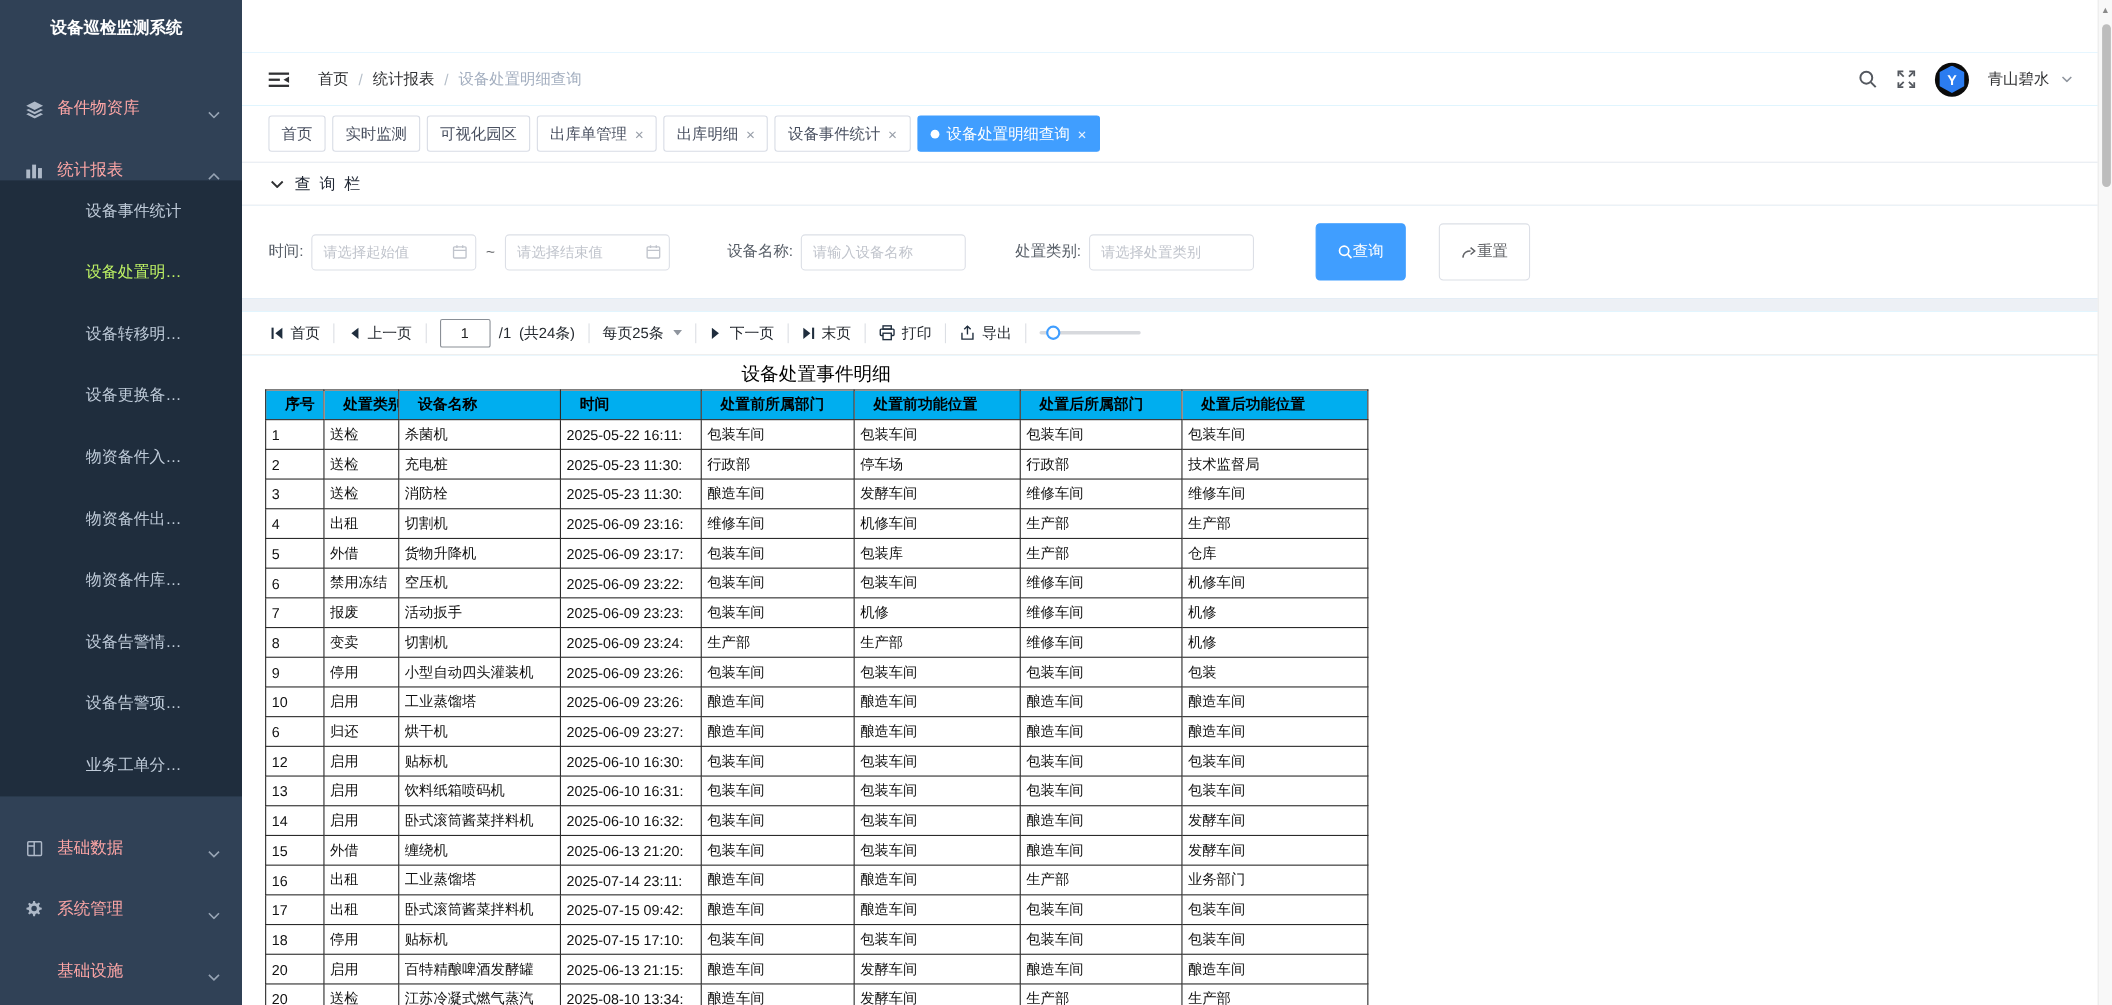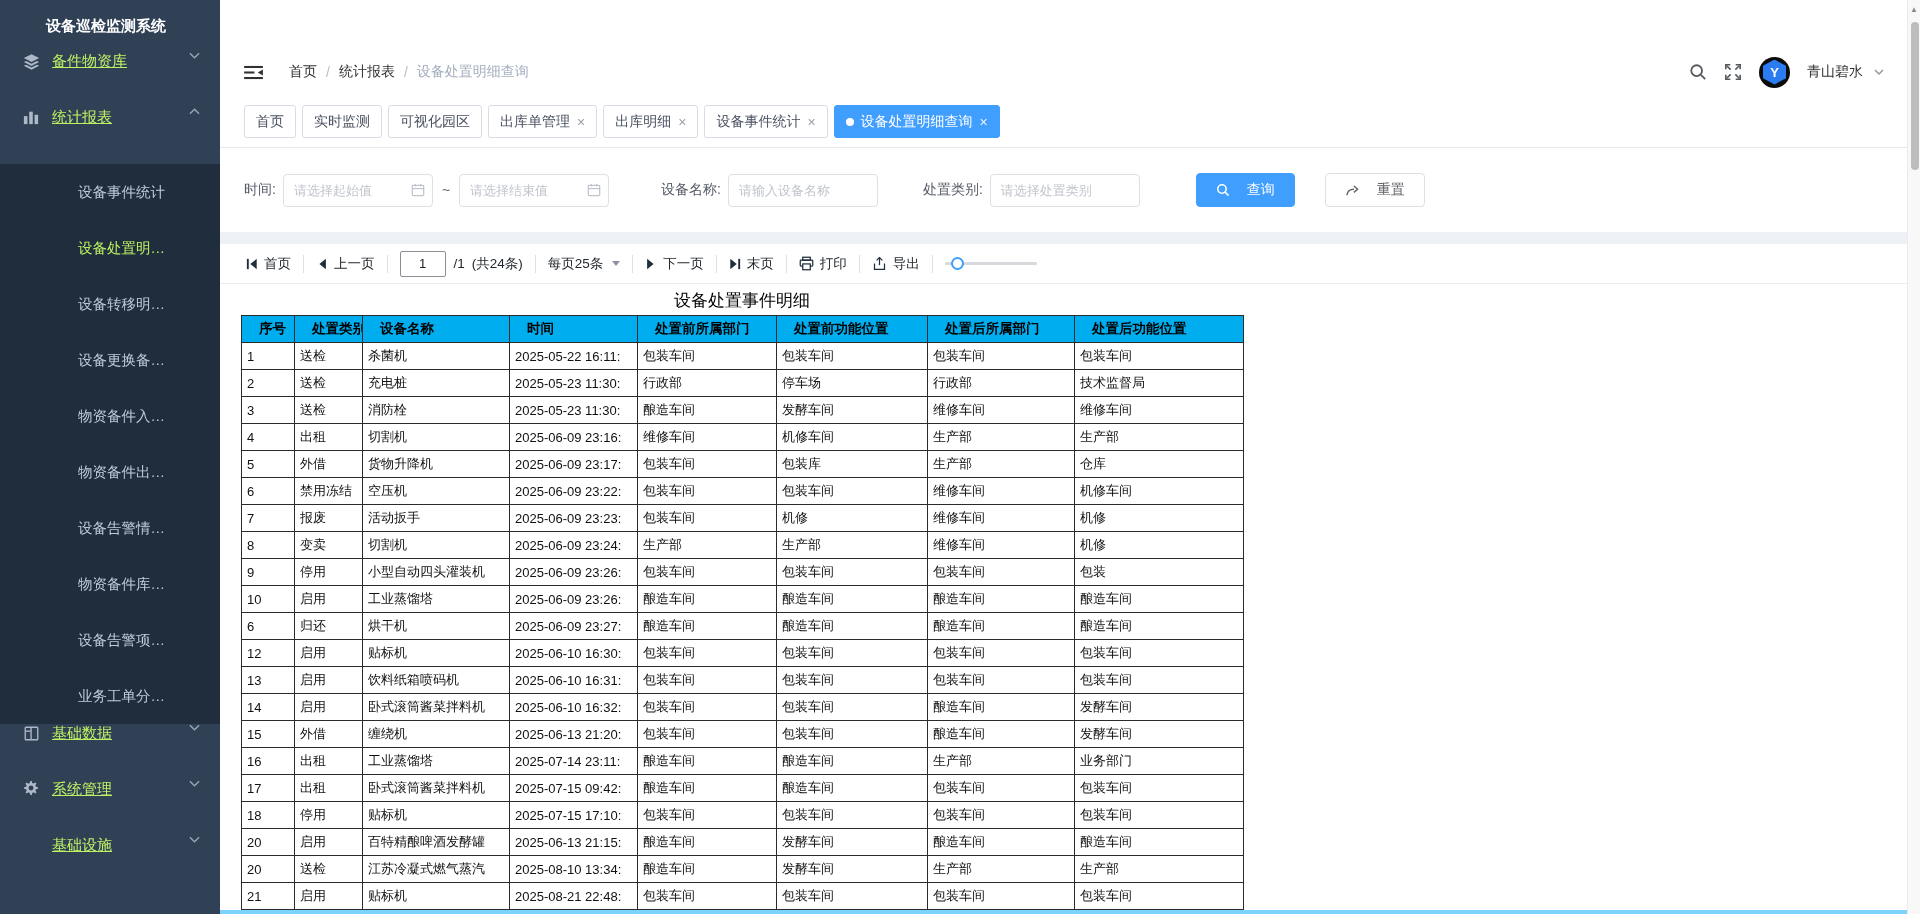--- a/index.html
+++ b/index.html
@@ -2,21 +2,21 @@
 <html><head>
 <meta charset="utf-8">
 <style>
 * { box-sizing: border-box; margin: 0; padding: 0; }
 html,body { width:1920px; height:914px; overflow:hidden; font-family:"Liberation Sans","DejaVu Sans",sans-serif; background:#fff; }
 .app { display:flex; width:1920px; height:914px; position:relative; }
 
 
 .sidebar { width:220px; height:100%; background:#304156; flex-shrink:0; overflow:hidden; }
 .logo { height:52px; line-height:52px; padding-left:46px; color:#ffffff; font-size:15px; font-weight:bold; white-space:nowrap; }
-.menu-item { height:56px; display:flex; align-items:flex-start; padding:0 20px 0 22px; color:#bef264; font-size:15px; cursor:pointer;text-decoration:underline; }
+.menu-item { height:56px; display:flex; align-items:flex-end; padding:0 20px 0 22px; color:#fca5a5; font-size:15px; cursor:pointer; }
 .mi-icon { width:18px; height:18px; margin-right:12px; display:flex; align-items:center; justify-content:center; color:#aeb9c8; flex-shrink:0; }
 .mi-icon.empty { visibility:hidden; }
 .mi-label { flex:1; white-space:nowrap; overflow:hidden; }
 .mi-chev { color:#97a4b4; display:flex; align-items:center; }
 .submenu { background:#1f2d3d; }
 .submenu-item { height:56px; line-height:56px; padding-left:78px; color:#bfcbd9; font-size:14.5px; white-space:nowrap; overflow:hidden; cursor:pointer; }
 .submenu-item.active { color:#bef264; }
 
 
 .main { flex:1; height:100%; position:relative; background:#7dd3fc; overflow:hidden;margin-top:48px; }
@@ -48,21 +48,21 @@
 .query-form { height:84px; display:flex; align-items:center; padding-left:24px; background:#fff; }
 .q-label { font-size:14px; color:#565d66; margin-right:7px; white-space:nowrap; }
 .q-input { position:relative; display:flex; align-items:center; }
 .q-input input { width:150px; height:33px; border:1px solid #dcdfe6; border-radius:4px; padding:0 28px 0 10px; font-size:13px; color:#333; outline:none; font-family:inherit; }
 .q-input input.no-icon { padding-right:10px; }
 .q-input input::placeholder { color:#c0c4cc; }
 .q-cal { position:absolute; right:8px; color:#c0c4cc; display:flex; }
 .q-tilde { color:#606266; margin:0 9px; font-size:14px; }
 .gap-lg { width:52px; flex-shrink:0; }
 .gap-md { width:45px; flex-shrink:0; }
-.btn { height:34px; display:flex; align-items:center; gap:17px; border-radius:4px; font-size:14px; cursor:pointer; padding:0 19px; white-space:nowrap; }
+.btn { height:52px; display:flex; align-items:center; gap:0; border-radius:4px; font-size:14px; cursor:pointer; padding:0 19px; white-space:nowrap; }
 .btn-primary { background:#409EFF; border:1px solid #409EFF; color:#fff; margin-left:56px; }
 .btn-plain { background:#fff; border:1px solid #dcdfe6; color:#606266; margin-left:30px; }
 
 
 .strip2 { height:12px; background:#edf0f5; }
 .toolbar { height:40px; display:flex; align-items:center; padding-left:26px; background:#fff; border-bottom:1px solid #ececec; font-size:13.5px; color:#24292f; }
 .tool-item { display:flex; align-items:center; gap:6px; cursor:pointer; white-space:nowrap; }
 .tool-sep { width:1px; height:18px; background:#dcdfe4; margin:0 12px; }
 .nav-ico { color:#1f2d3d; display:flex; align-items:center; }
 .page-input { width:46px; height:26px; border:1px solid #8a8f96; border-radius:2px; text-align:center; font-size:13px; color:#222; outline:none; margin-right:8px; font-family:inherit; }
@@ -124,22 +124,22 @@
             </svg>
           </span>
         </div>
         <div class="submenu">
           <div class="submenu-item">设备事件统计</div>
           <div class="submenu-item active">设备处置明…</div>
           <div class="submenu-item">设备转移明…</div>
           <div class="submenu-item">设备更换备…</div>
           <div class="submenu-item">物资备件入…</div>
           <div class="submenu-item">物资备件出…</div>
+          <div class="submenu-item">物资备件库…</div>
           <div class="submenu-item">设备告警情…</div>
-          <div class="submenu-item">物资备件库…</div>
           <div class="submenu-item">设备告警项…</div>
           <div class="submenu-item">业务工单分…</div>
         </div>
         <div class="menu-item">
           <span class="mi-icon">
             <svg viewBox="0 0 18 18" width="15" height="15" fill="none" stroke="currentColor" stroke-width="1.6">
               <rect x="1.5" y="1.5" width="15" height="15" rx="1"></rect>
               <line x1="8.5" y1="1.5" x2="8.5" y2="16.5"></line>
               <line x1="1.5" y1="6.2" x2="8.5" y2="6.2"></line>
             </svg>
@@ -248,20 +248,28 @@
           <span>设备事件统计</span>
           <span class="tab-close">×</span>
         </div>
         <div class="tab active">
           <span class="tab-dot"></span>
           <span>设备处置明细查询</span>
           <span class="tab-close">×</span>
         </div>
       </div>
 
+    <div class="query-header">
+      <span class="qh-chev">
+        <svg viewBox="0 0 12 7" width="12" height="7">
+            <path d="M1 1 L6 6 L11 1" fill="none" stroke="currentColor" stroke-width="1.7"></path>
+          </svg>
+      </span>
+      <span class="qh-title">查 询 栏</span>
+    </div>
 
     <div class="query-form">
       <span class="q-label">时间:</span>
       <span class="q-input">
         <input type="text" placeholder="请选择起始值" style="">
         <span class="q-cal">
           <svg viewBox="0 0 16 16" width="14" height="14" fill="none" stroke="currentColor" stroke-width="1.4">
               <rect x="1.5" y="2.8" width="13" height="11.5" rx="1"></rect>
               <line x1="1.5" y1="6.4" x2="14.5" y2="6.4"></line>
               <line x1="5" y1="1" x2="5" y2="4"></line>

